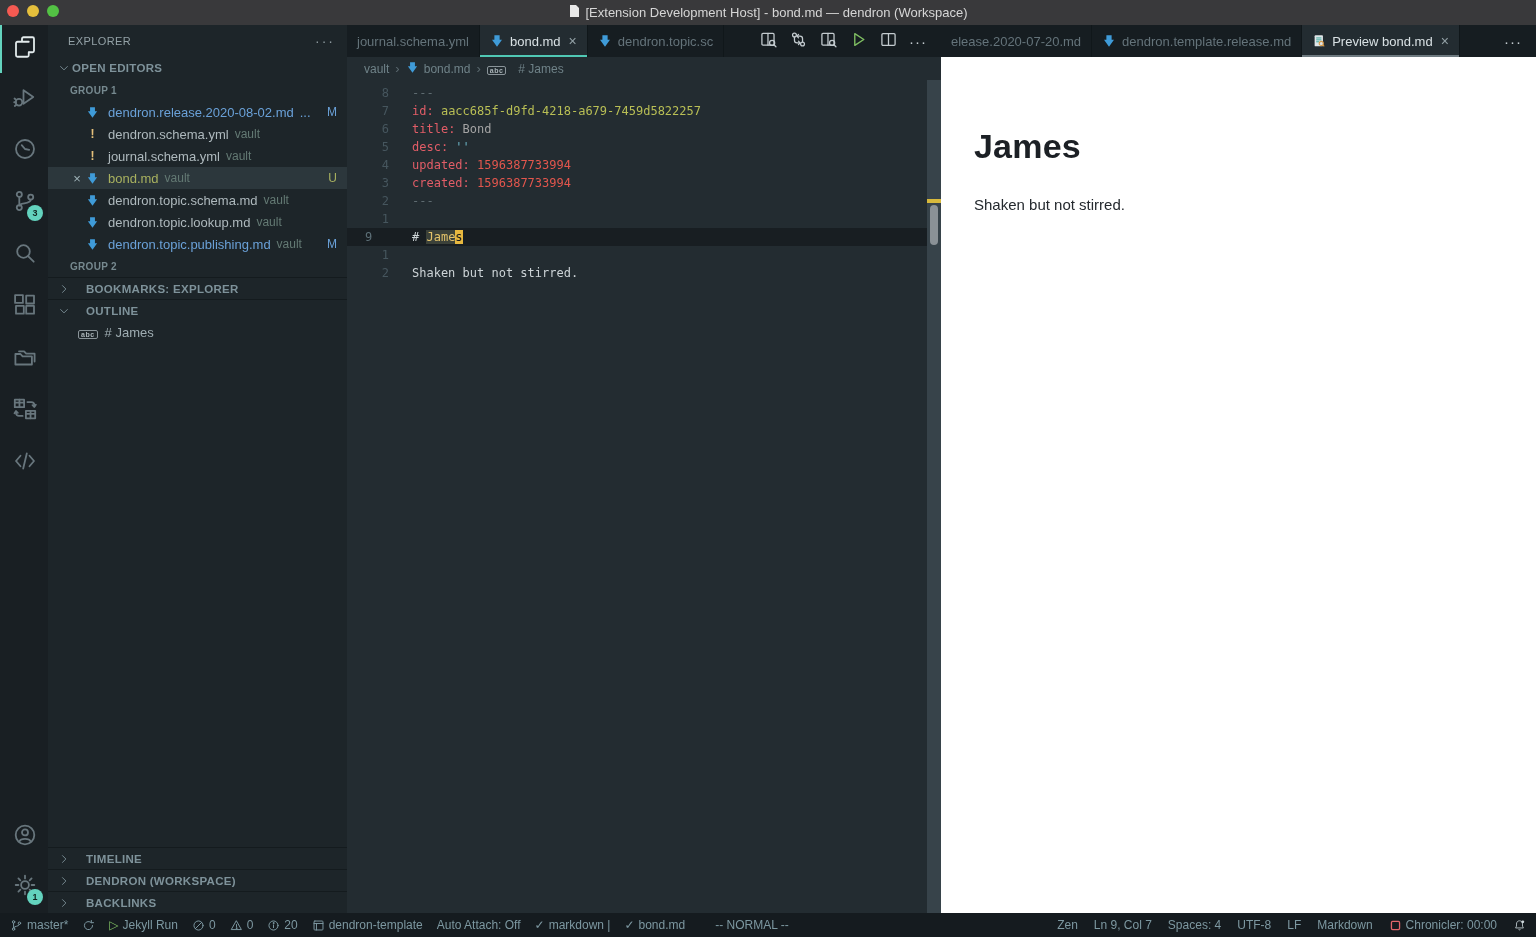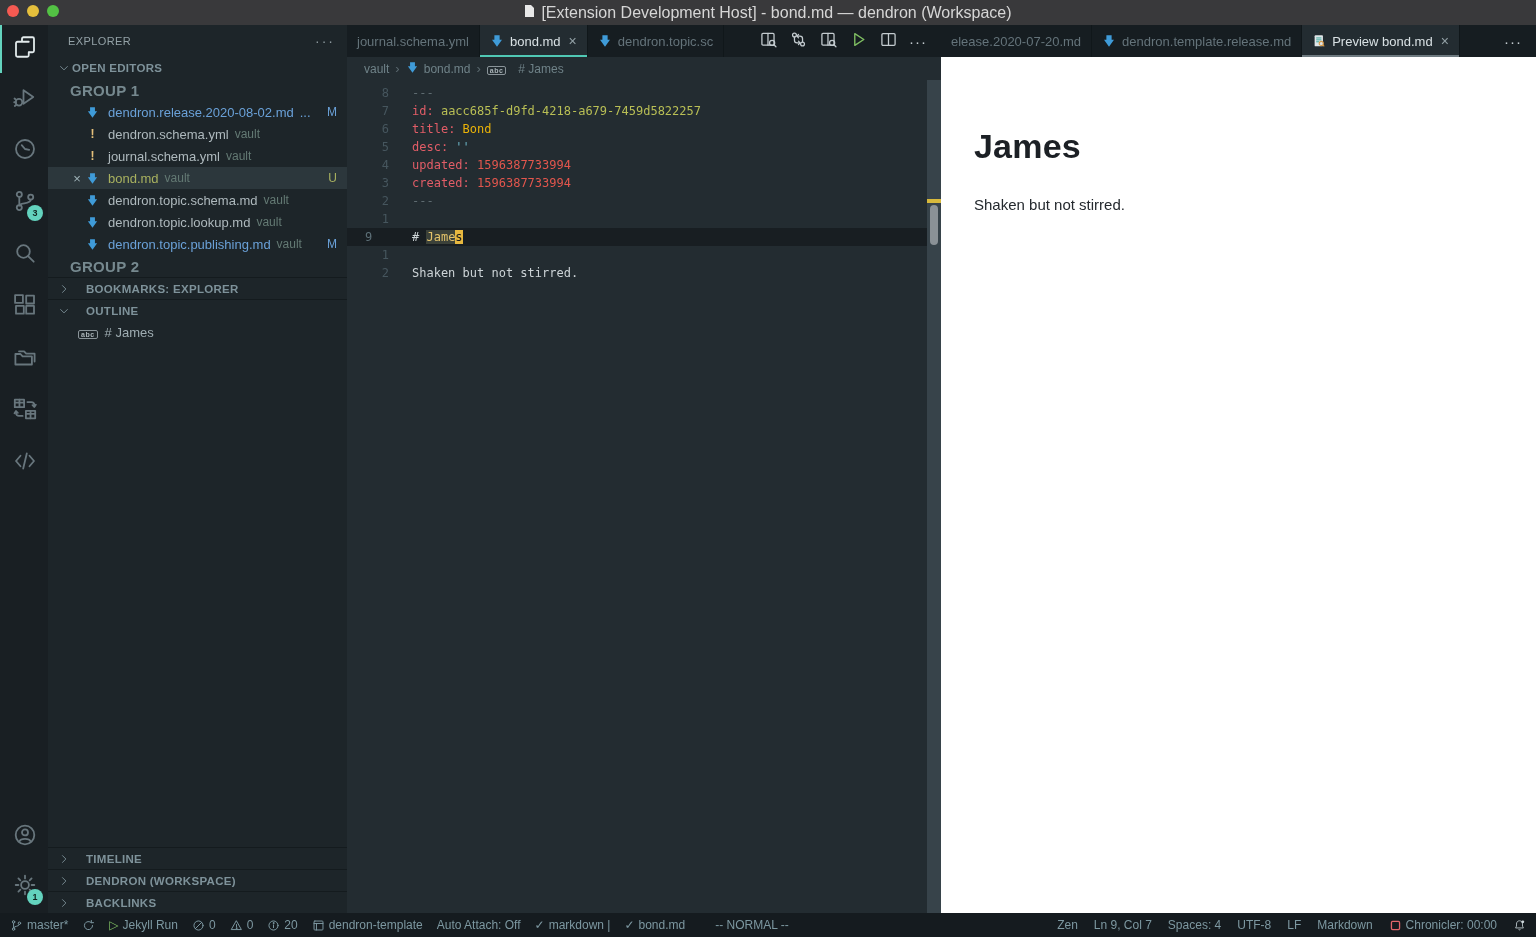--- a/index.html
+++ b/index.html
@@ -5,21 +5,21 @@
   * { box-sizing: border-box; }
   html,body { margin:0; padding:0; background:#232c31; }
   body {
     width:1536px; height:937px; overflow:hidden; position:relative;
     font-family:"Liberation Sans", sans-serif;
     -webkit-font-smoothing:antialiased;
   }
   
   .titlebar {
     height:25px; background:#39393b; display:flex; align-items:center; justify-content:center;
-    position:relative; color:#d6d6d6; font-size:16px;
+    position:relative; color:#d6d6d6; font-size:13px;
   }
   .traffic { position:absolute; left:7px; top:5px; display:flex; gap:8px; }
   .tl { width:12px; height:12px; border-radius:50%; }
   .tl.red{ background:#f55a52; } .tl.yellow{ background:#e5bf3c; } .tl.green{ background:#53c244; }
   .title-wrap{ display:flex; align-items:center; gap:6px; }
   
   .main { display:flex; height:888px; }
   
   .activitybar { width:48px; background:#191f23; display:flex; flex-direction:column; flex-shrink:0; }
   .abar-top { flex:1; display:flex; flex-direction:column; }
@@ -34,21 +34,21 @@
     position:absolute; right:5px; bottom:8px; min-width:16px; height:16px; border-radius:8px;
     background:#63d3be; color:#112520; font-size:9px; font-weight:bold;
     display:flex; align-items:center; justify-content:center; padding:0 3px;
   }
   
   .sidebar { width:299px; background:#1d2529; flex-shrink:0; display:flex; flex-direction:column; font-size:13px; color:#aeb9bd; }
   .sb-header { height:32px; display:flex; align-items:center; padding:0 12px 0 20px; font-size:11px; letter-spacing:.4px; color:#93a1a6; }
   .sb-header .dots { margin-left:auto; color:#8b979c; font-size:14px; letter-spacing:2px; }
   .sb-row { height:22px; display:flex; align-items:center; padding-left:8px; font-weight:bold; color:#7e929a; font-size:11.5px; letter-spacing:.3px; }
   .sb-row .chev { width:16px; display:flex; align-items:center; justify-content:center; color:#7e929a; }
-  .sb-group { height:22px; display:flex; align-items:center; padding-left:22px; font-weight:bold; color:#76898f; font-size:15px; letter-spacing:.3px; }
+  .sb-group { height:22px; display:flex; align-items:center; padding-left:22px; font-weight:bold; color:#76898f; font-size:10px; letter-spacing:.3px; }
   .oe-item { height:22px; display:flex; align-items:center; padding-left:20px; padding-right:10px; }
   .oe-item.selected { background:#2c373c; }
   .oe-close { width:18px; color:#9fb3b8; font-size:13px; text-align:center; }
   .oe-icon { width:18px; display:flex; align-items:center; }
   .oe-icon svg{ width:13px; height:13px; }
   .exclaim { color:#e5c07b; font-weight:bold; width:13px; text-align:center; font-size:12px; }
   .oe-name { margin-left:4px; white-space:nowrap; color:#aeb9bd; }
   .oe-name.mod { color:#6aa1d8; }
   .oe-name.unt { color:#a8b15f; }
   .oe-sfx { margin-left:6px; color:#647a74; font-size:12px; }
@@ -86,21 +86,21 @@
   .bc-item svg{ width:13px; height:13px; }
   .bc-sep { margin:0 6px; color:#5a686e; font-size:13px; }
   
   .codearea { position:relative; flex:1; padding-top:4px; font-family:"DejaVu Sans Mono", monospace; font-size:12px; line-height:18px; }
   .cline { height:18px; display:flex; }
   .cline.current { background:#181e22; }
   .gut { width:50px; flex-shrink:0; text-align:right; padding-right:8px; color:#46565e; user-select:none; }
   .cline.current .gut { text-align:left; padding-left:18px; color:#5d7078; }
   .ctext { margin-left:15px; white-space:pre; color:#ccd3d6; }
   .tk-meta{ color:#5e6b70; } .tk-key{ color:#e25d67; } .tk-val{ color:#b9bf55; }
-  .tk-val2{ color:#eab308; } .tk-str{ color:#6ab0c2; } .tk-num{ color:#e3564d; }
+  .tk-val2{ color:#a3a3a3; } .tk-str{ color:#6ab0c2; } .tk-num{ color:#e3564d; }
   .tk-plain{ color:#ccd3d6; }
   .tk-selword{ color:#e3c36a; background:#3b4139; }
   .tk-cursor{ background:#e7b83f; color:#15181a; }
   
   .scrolltrack { position:absolute; top:0; right:0; width:14px; height:100%; background:#37434a; }
   .scrollmark { position:absolute; top:119px; left:0; width:14px; height:4px; background:#d7b93c; }
   .scrollthumb { position:absolute; top:125px; left:3px; width:8px; height:40px; background:#8a9196; border-radius:4px; }
   
   .webview { flex:1; background:#ffffff; padding:70px 40px 0 33px; font-family:"Liberation Sans", sans-serif; }
   .webview h1 { margin:0 0 30px 0; font-size:34px; font-weight:bold; color:#1c2025; letter-spacing:.2px; }

